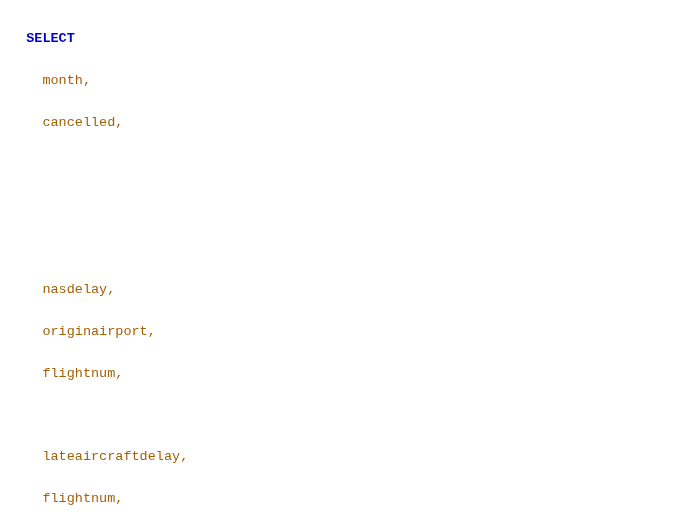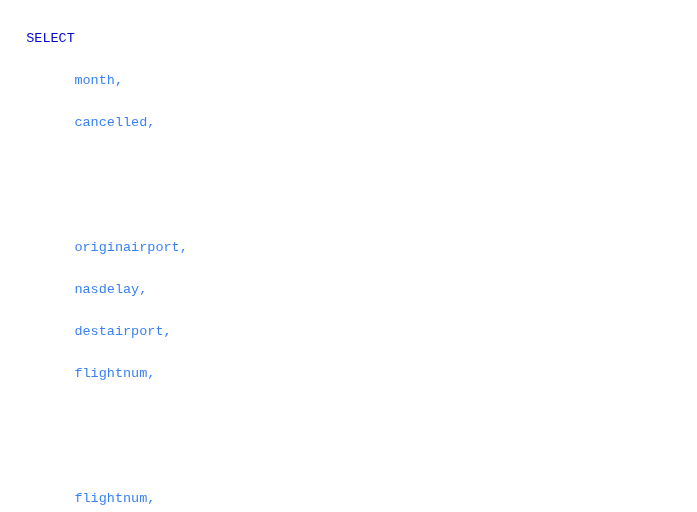--- a/index.html
+++ b/index.html
@@ -17,47 +17,46 @@
       width: 697px;
       min-height: 512px;
     }
 
     .code-block {
       white-space: pre;
     }
 
     .kw {
       color: #0000cc;
-      font-weight: normal;
+      font-weight: bold;
     }
 
     .field {
-      color: #3b82f6;
-      margin-left: 32px;
+      color: #a16207;
     }
 
     .plain {
       color: #000000;
     }
   </style>
 </head>
 <body>
 
 <div class="code-block">
   <span class="kw">SELECT</span><br>
   <span class="plain">  </span><span class="field">month,</span><br>
   <span class="plain">  </span><span class="field">cancelled,</span><br>
   <span class="plain">  </span><br>
   <span class="plain">  </span><br>
+  <span class="plain">  </span><br>
+  <span class="plain">  </span><span class="field">nasdelay,</span><br>
   <span class="plain">  </span><span class="field">originairport,</span><br>
-  <span class="plain">  </span><span class="field">nasdelay,</span><br>
-  <span class="plain">  </span><span class="field">destairport,</span><br>
   <span class="plain">  </span><span class="field">flightnum,</span><br>
   <span class="plain">  </span><br>
-  <span class="plain">  </span><br>
+  <span class="plain">  </span><span class="field">lateaircraftdelay,</span><br>
   <span class="plain">  </span><span class="field">flightnum,</span><br>
   <br>
   <br>
   <br>
   <br>
   <br>
   <br>
   <br>
   <br>
   <br>

